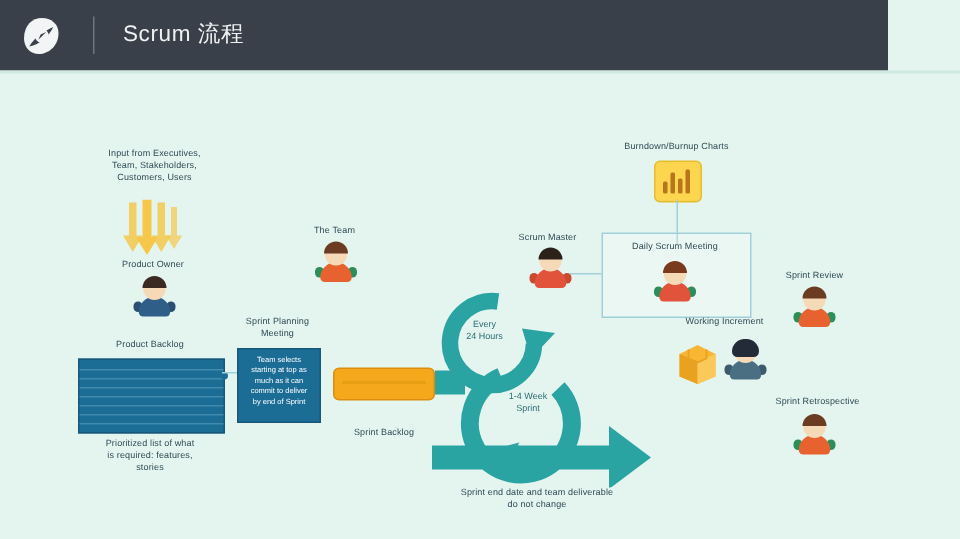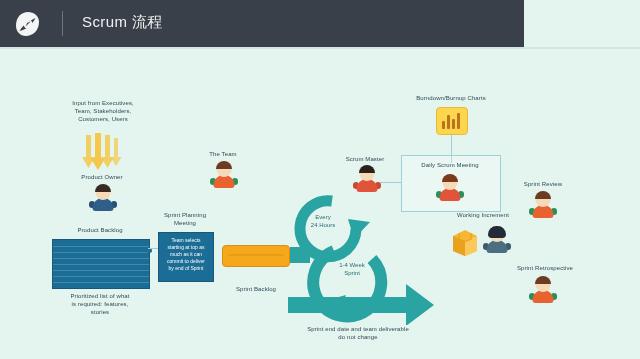--- a/index.html
+++ b/index.html
@@ -5,21 +5,21 @@
   html,body{margin:0;padding:0;}
   body{
     width:640px;height:359px;overflow:hidden;
     font-family:"Liberation Sans","DejaVu Sans",sans-serif;
     background:#e4f5ef;
   }
   #app{position:relative;width:640px;height:359px;background:#e4f5ef;}
 
   
   .topbar{
-    position:absolute;left:0;top:0;width:524px;height:47px;
+    position:absolute;left:0;top:0;width:592px;height:47px;
     background:#3a4049;
     display:flex;align-items:center;
   }
   .topbar-underline{
     position:absolute;left:0;top:47px;width:640px;height:2px;
     background:#cfe9e0;
   }
   .logo{
     position:absolute;left:14px;top:10px;width:28px;height:28px;
     display:flex;align-items:center;justify-content:center;

